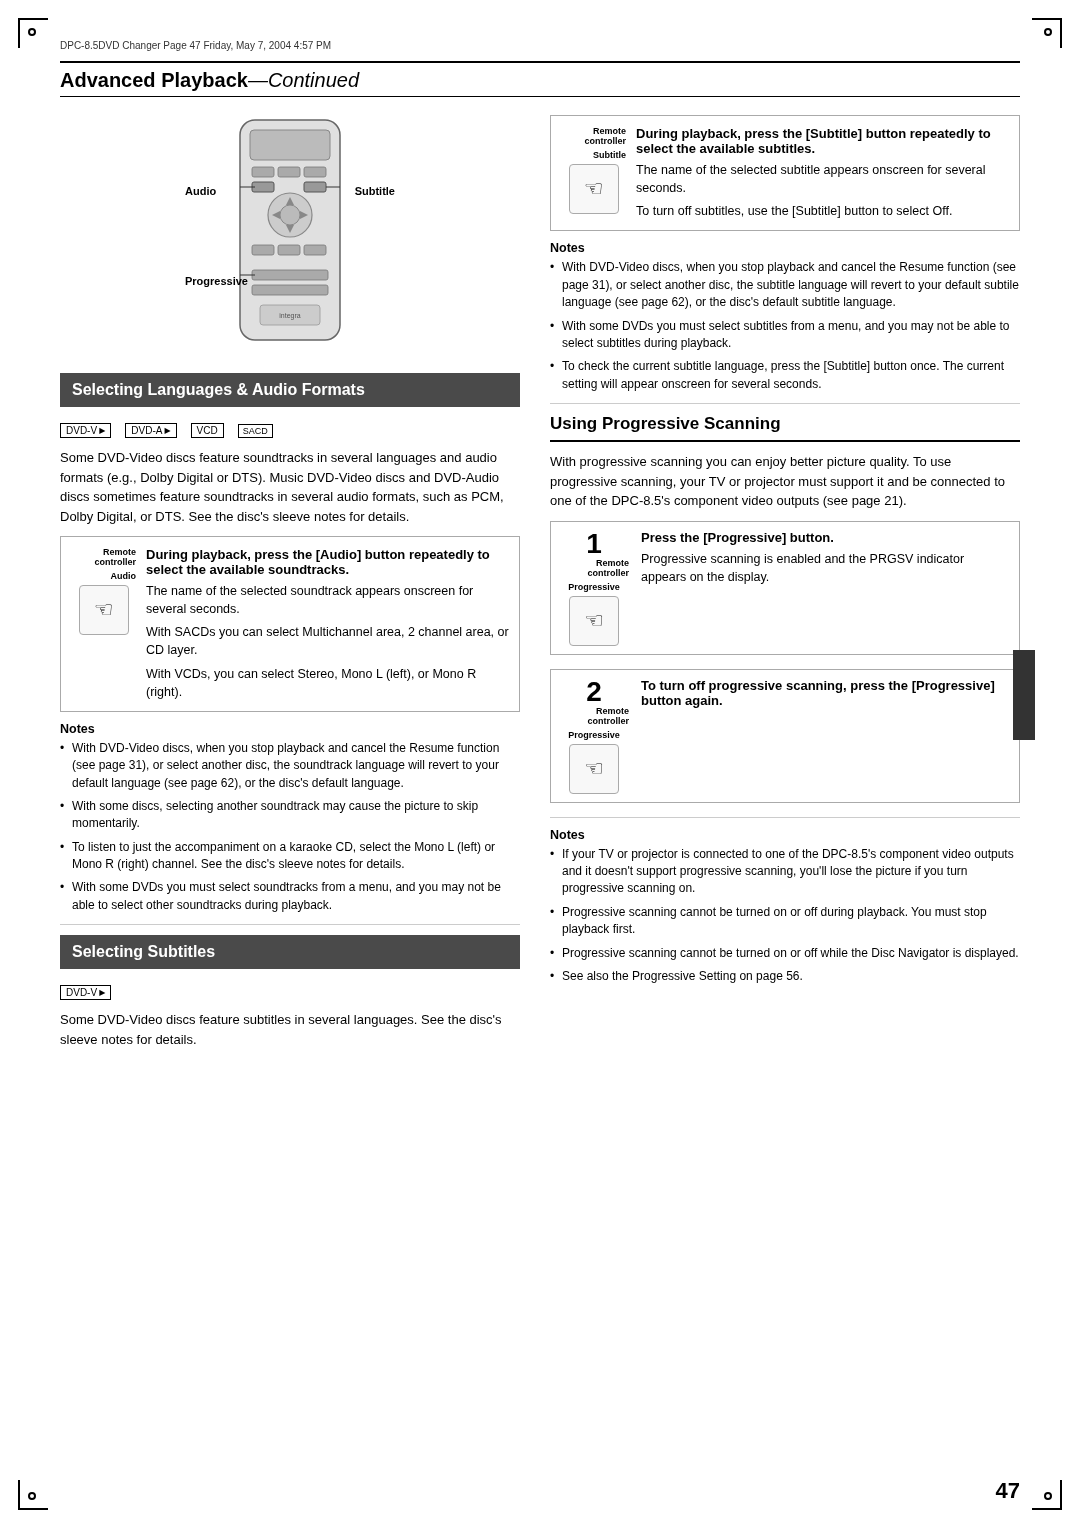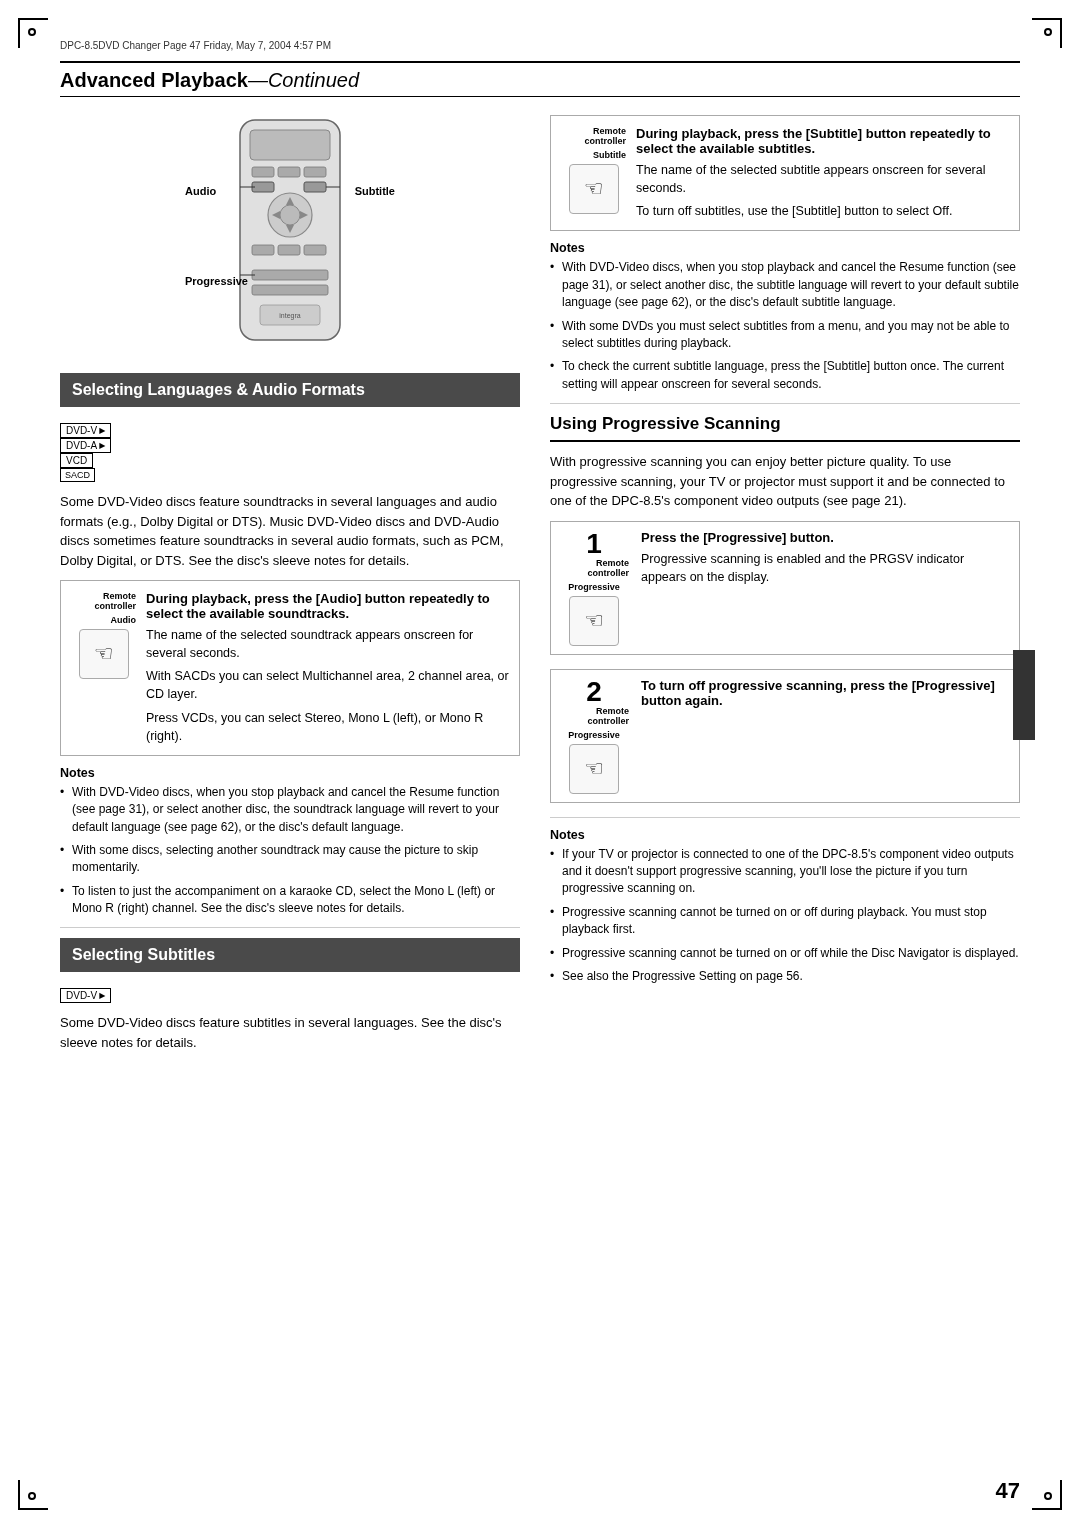--- a/index.html
+++ b/index.html
@@ -114,25 +114,24 @@
     .remote-label {
       font-size: 11px;
       font-weight: bold;
       font-family: Arial, sans-serif;
       position: absolute;
     }
 
     
     .format-icons {
       display: flex;
-      gap: 0;
+      gap: 14px;
       margin-bottom: 10px;
-      align-items: flex-start;
+      align-items: center;
       flex-wrap: wrap;
-      flex-direction: column;
     }
 
     .format-badge {
       border: 1px solid #000;
       padding: 1px 5px;
       font-size: 10px;
       font-family: Arial, sans-serif;
       display: inline-flex;
       align-items: center;
     }
@@ -399,30 +398,31 @@
           <div class="instr-label">Remote controller</div>
           <div class="instr-label">Audio</div>
           <div class="instr-icon">
             <span class="instr-icon-hand">☜</span>
           </div>
         </div>
         <div class="instr-right">
           <p class="instr-bold">During playback, press the [Audio] button repeatedly to select the available soundtracks.</p>
           <p class="instr-text">The name of the selected soundtrack appears onscreen for several seconds.</p>
           <p class="instr-text" style="margin-top:5px;">With SACDs you can select Multichannel area, 2 channel area, or CD layer.</p>
-          <p class="instr-text" style="margin-top:5px;">Press VCDs, you can select Stereo, Mono L (left), or Mono R (right).</p>
+          <p class="instr-text" style="margin-top:5px;">With VCDs, you can select Stereo, Mono L (left), or Mono R (right).</p>
         </div>
       </div>
 
       <div class="notes-section">
         <p class="notes-title">Notes</p>
         <ul class="notes-list">
           <li>With DVD-Video discs, when you stop playback and cancel the Resume function (see page 31), or select another disc, the soundtrack language will revert to your default language (see page 62), or the disc's default language.</li>
           <li>With some discs, selecting another soundtrack may cause the picture to skip momentarily.</li>
           <li>To listen to just the accompaniment on a karaoke CD, select the Mono L (left) or Mono R (right) channel. See the disc's sleeve notes for details.</li>
+          <li>With some DVDs you must select soundtracks from a menu, and you may not be able to select other soundtracks during playback.</li>
         </ul>
       </div>
 
       <hr class="divider">
 
       <div class="section-header">Selecting Subtitles</div>
 
       <div class="format-icons">
         <span class="format-badge">DVD-V <span class="arrow">▶</span></span>
       </div>

